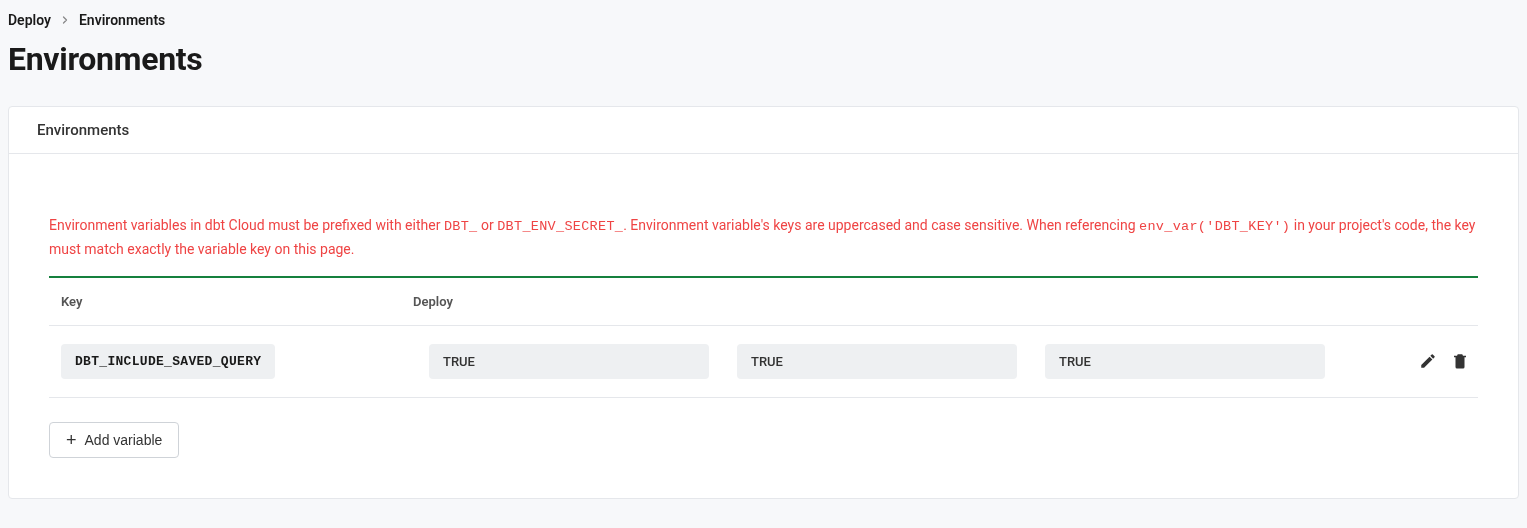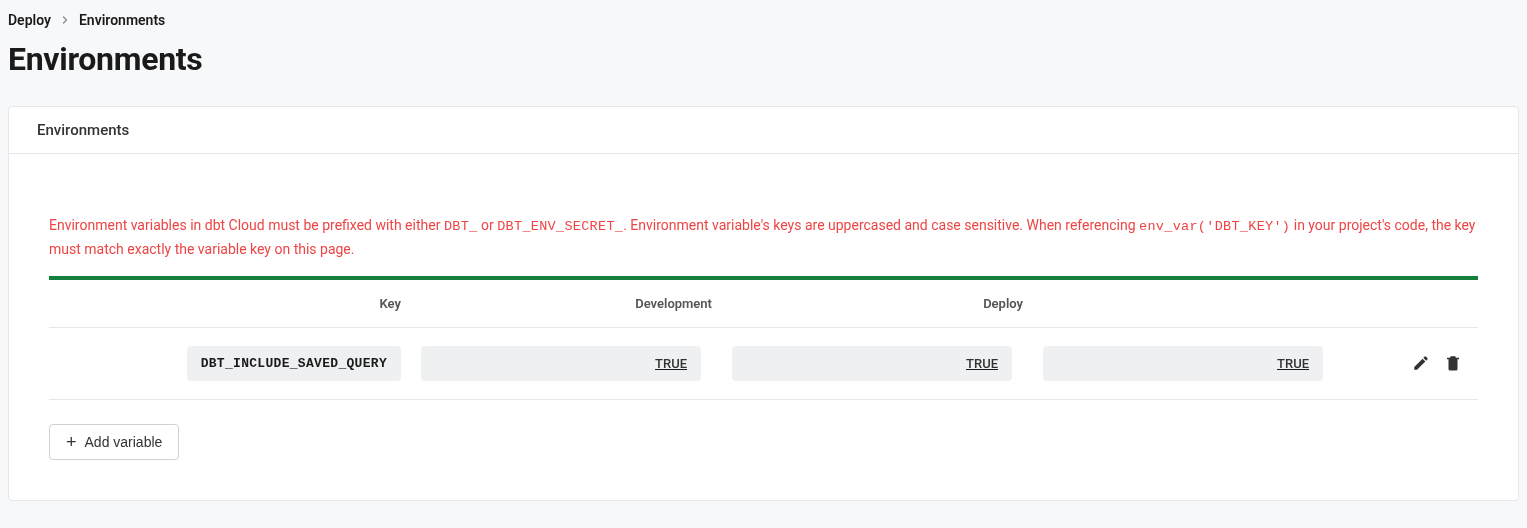--- a/index.html
+++ b/index.html
@@ -95,43 +95,41 @@
       color: #ef4444;
       margin-bottom: 16px;
     }
     .description code {
       font-family: "SFMono-Regular", Consolas, "Liberation Mono", Menlo, monospace;
       font-size: 13.5px;
       letter-spacing: 0.3px;
     }
     .table {
       width: 100%;
-      border-top: 4px solid #15803d;
-      text-align: right;
+      border-top: 2px solid #15803d;
     }
     .table-header {
       display: grid;
       grid-template-columns: 340px 1fr 1fr 1fr 120px;
       gap: 12px;
       padding: 16px 12px;
       border-bottom: 1px solid #e5e7eb;
     }
     .th {
       font-size: 13px;
       font-weight: 600;
       color: #555;
     }
     .table-row {
       display: grid;
       grid-template-columns: 340px 1fr 1fr 1fr 120px;
-      gap: 12px;
+      gap: 28px;
       align-items: center;
       padding: 18px 12px;
       border-bottom: 1px solid #e5e7eb;
-      text-decoration: underline;
     }
     .key-pill {
       display: inline-block;
       background: #eef0f2;
       border-radius: 4px;
       padding: 10px 14px;
       font-family: "SFMono-Regular", Consolas, "Liberation Mono", Menlo, monospace;
       font-size: 13px;
       font-weight: 700;
       letter-spacing: 0.3px;
@@ -139,21 +137,20 @@
     }
     .value-box {
       background: #eef0f2;
       border-radius: 4px;
       padding: 10px 14px;
       font-size: 13px;
       font-weight: 500;
       color: #333;
       width: 280px;
       max-width: 100%;
-      margin-left: 8px;
     }
     .row-actions {
       display: flex;
       justify-content: flex-end;
       gap: 14px;
       padding-right: 4px;
     }
     .action-icon {
       color: #333;
       cursor: pointer;
@@ -202,21 +199,20 @@
     </div>
 
     <div class="card-body">
       <p class="description">
         <span>Environment variables in dbt Cloud must be prefixed with either </span><code>DBT_</code><span> or </span><code>DBT_ENV_SECRET_</code><span>. Environment variable's keys are uppercased and case sensitive. When referencing </span><code>env_var('DBT_KEY')</code><span> in your project's code, the key must match exactly the variable key on this page.</span>
       </p>
 
       <div class="table">
         <div class="table-header">
           <div class="th">Key</div>
-          <div class="th">Development</div>
           <div class="th">Deploy</div>
           <div class="th"></div>
         </div>
 
         <div class="table-row">
           <div>
             <span class="key-pill">DBT_INCLUDE_SAVED_QUERY</span>
           </div>
           <div>
             <div class="value-box">TRUE</div>

